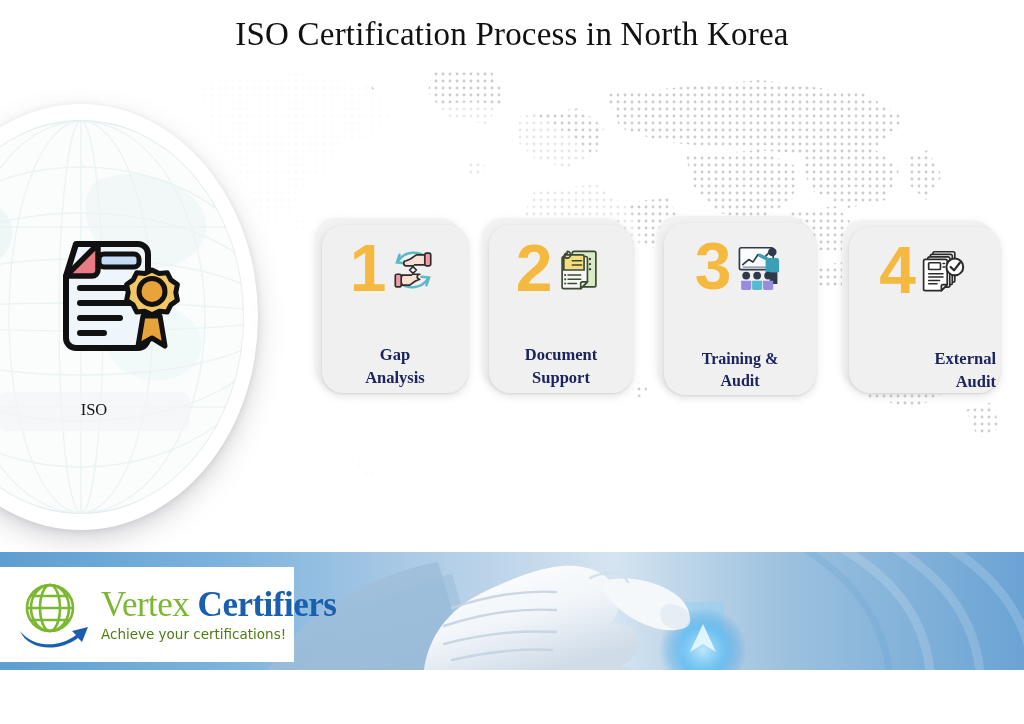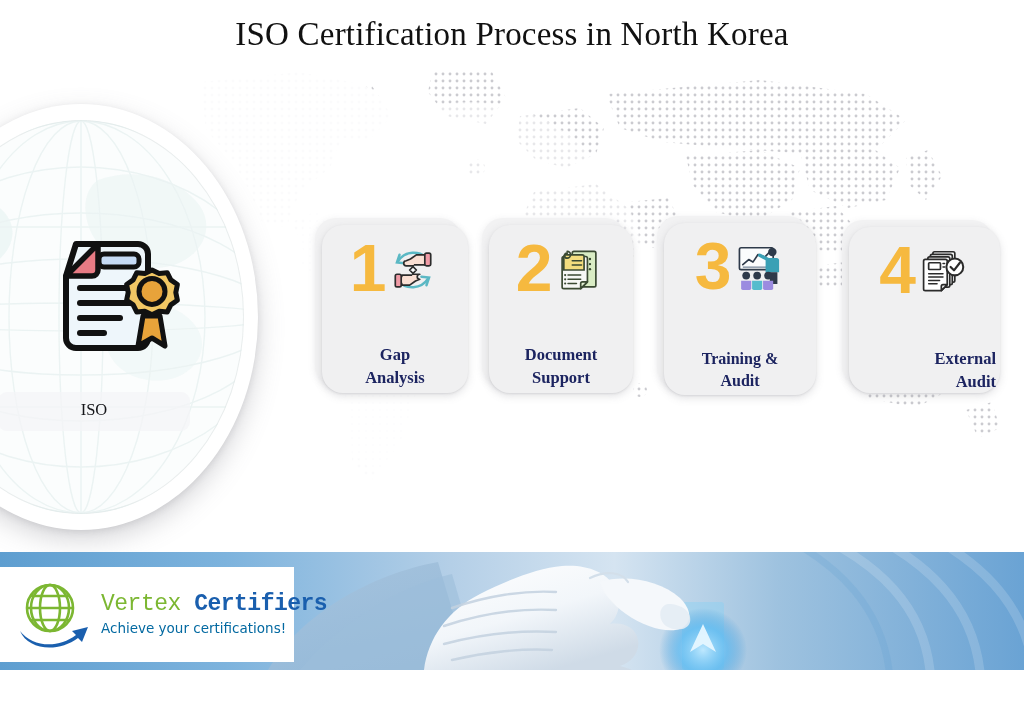--- a/index.html
+++ b/index.html
@@ -170,32 +170,32 @@
     width: 294px; height: 95px;
     background: #ffffff;
     display: flex;
     align-items: center;
     padding-left: 14px;
     gap: 9px;
   }
   .logo-mark { width: 78px; height: 72px; flex: 0 0 auto; }
   .logo-text { display: flex; flex-direction: column; justify-content: center; }
   .logo-word {
-    font-family: Liberation Mono, monospace;
-    font-size: 23px;
+    font-family: Liberation Serif, serif;
+    font-size: 35px;
     line-height: 1.02;
     letter-spacing: -0.5px;
     white-space: nowrap;
   }
   .logo-vertex { color: #7cb732; font-weight: 400; }
   .logo-certifiers { color: #1a5fae; font-weight: 700; }
   .logo-tag {
     font-family: "DejaVu Sans", "Liberation Sans", sans-serif;
     font-size: 13.5px;
-    color: #0369a1;
+    color: #4d7c0f;
     margin-top: 3px;
     white-space: nowrap;
   }
 </style>
 </head>
 <body>
 
 <div id="canvas">
 
   <div class="map-layer">

